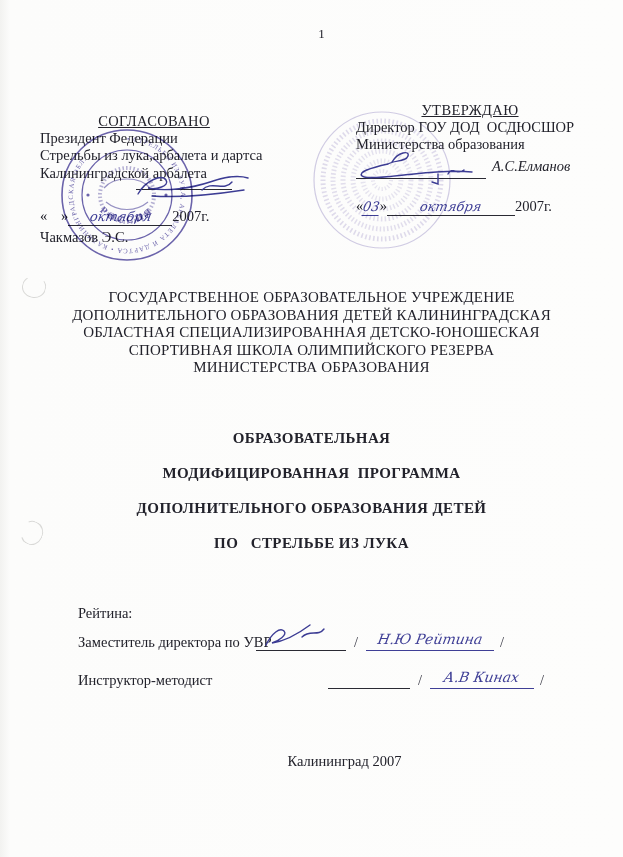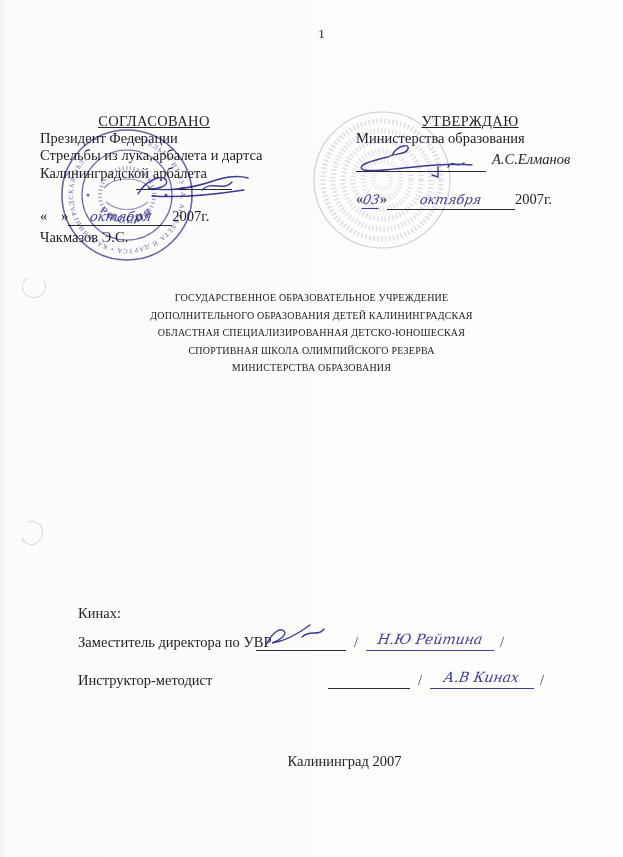--- a/index.html
+++ b/index.html
@@ -7,41 +7,41 @@
     position:relative;width:623px;height:857px;margin:0 auto;
     background:linear-gradient(90deg,#f2f2f0 0px,#fcfcfb 10px,#fdfdfc 100%);
     font-family:"Liberation Serif", serif;color:#22222b;overflow:hidden;
   }
   .abs{position:absolute;}
   .pagenum{top:26px;left:0;width:644px;text-align:center;font-size:13px;letter-spacing:1px;}
   
   .appr{font-size:14.5px;line-height:17.2px;}
   .appr .ttl{text-align:center;letter-spacing:.4px;text-decoration:underline;}
   .appr-left{top:113px;left:40px;width:228px;}
-  .appr-right{top:113px;left:356px;width:228px;}
+  .appr-right{top:102px;left:356px;width:228px;}
   .pre{white-space:pre;}
   .ul{display:inline-block;border-bottom:1px solid #2a2a33;}
   .hand{
     display:inline-block;font-family:"DejaVu Serif", serif;font-style:italic;
     color:#3f3f96;transform:skewX(-10deg);
   }
   .sig-svg{position:absolute;pointer-events:none;}
   .sig-svg path{stroke:#3c3c94;stroke-width:1.4;fill:none;stroke-linecap:round;}
   .dateline{display:flex;align-items:baseline;}
   
   .stamp{position:absolute;mix-blend-mode:multiply;pointer-events:none;}
   .stamp-left{top:124px;left:56px;opacity:.88;}
   .stamp-right{top:106px;left:308px;opacity:.8;}
   
   .hole{position:absolute;width:22px;height:20px;border:1.5px solid #d9d9d7;
     border-radius:50% 45% 50% 48%;background:transparent;}
   .hole1{left:22px;top:276px;transform:rotate(12deg);border-top-color:transparent;}
   .hole2{left:20px;top:522px;transform:rotate(-65deg);border-top-color:transparent;}
   
-  .inst{top:289px;left:0;width:623px;text-align:center;font-size:10px;line-height:17.6px;letter-spacing:.2px;}
+  .inst{top:289px;left:0;width:623px;text-align:center;font-size:15px;line-height:17.6px;letter-spacing:.2px;}
   
   .prog{top:421px;left:0;width:623px;text-align:center;font-weight:bold;font-size:15px;line-height:35px;letter-spacing:.4px;}
   
   .authors-heading{top:605px;left:78px;font-size:14.5px;}
   .author-row{left:0;top:0;width:623px;height:26px;font-size:14.5px;}
   .footer{top:753px;left:0;width:623px;text-align:center;font-size:14.5px;padding-left:33px;}
   .role{position:absolute;left:78px;top:3px;}
   .slash{position:absolute;top:3px;color:#3a3a46;}
   .name-ul{position:absolute;top:0;height:19px;text-align:center;
     border-bottom:1px solid #3f3f96;font-size:14px;}
@@ -73,20 +73,21 @@
       <span>«</span>
         <span class="hand">&nbsp;&nbsp;&nbsp;</span>
         <span>»</span>
       <span class="ul" style="width:104px;text-align:center;"><span class="hand" style="font-size:13px;">октября</span></span>
       <span>2007г.</span>
     </div>
   </div>
 
   <div class="abs appr appr-right">
     <div class="ttl">УТВЕРЖДАЮ</div>
+    <div class="pre">Директор ГОУ ДОД  ОСДЮСШОР</div>
     <div>Министерства образования</div>
     <div style="position:relative;height:38px;">
       <span class="abs blank-ul" style="left:0;top:5px;width:130px;"></span>
       <svg class="sig-svg" style="left:-4px;top:-8px;" width="140" height="42" viewBox="0 0 140 42">
         <path d="M40 16 C46 6 58 4 56 10 C54 16 42 14 36 18 C18 22 6 26 10 30 C14 34 40 30 62 28 C80 26 100 24 120 26 M96 28 C100 20 106 30 112 24 M86 28 L86 38 L80 36"></path>
       </svg>
       <span class="abs" style="left:136px;top:4px;font-style:italic;">А.С.Елманов</span>
     </div>
     <div class="dateline" style="margin-top:6px;">
       <span>«</span>
@@ -131,22 +132,28 @@
   </svg>
 
   <div class="abs inst">
     <div>ГОСУДАРСТВЕННОЕ ОБРАЗОВАТЕЛЬНОЕ УЧРЕЖДЕНИЕ</div>
     <div>ДОПОЛНИТЕЛЬНОГО ОБРАЗОВАНИЯ ДЕТЕЙ КАЛИНИНГРАДСКАЯ</div>
     <div>ОБЛАСТНАЯ СПЕЦИАЛИЗИРОВАННАЯ ДЕТСКО-ЮНОШЕСКАЯ</div>
     <div>СПОРТИВНАЯ ШКОЛА ОЛИМПИЙСКОГО РЕЗЕРВА</div>
     <div>МИНИСТЕРСТВА ОБРАЗОВАНИЯ</div>
   </div>
 
+  <div class="abs prog">
+    <div class="pre">ОБРАЗОВАТЕЛЬНАЯ</div>
+    <div class="pre">МОДИФИЦИРОВАННАЯ  ПРОГРАММА</div>
+    <div class="pre">ДОПОЛНИТЕЛЬНОГО ОБРАЗОВАНИЯ ДЕТЕЙ</div>
+    <div class="pre">ПО   СТРЕЛЬБЕ ИЗ ЛУКА</div>
+  </div>
 
-  <div class="abs authors-heading">Кинах:</div>
+  <div class="abs authors-heading">Рейтина:</div>
 
   <div class="abs author-row" style="top:631px;">
     <span class="role">Заместитель директора по УВР</span>
     <span class="blank-ul" style="left:256px;width:90px;"></span>
     <svg class="sig-svg" style="left:258px;top:-10px;" width="78" height="30" viewBox="0 0 78 30">
       <path d="M8 24 C14 12 22 6 26 10 C30 14 20 20 14 22 C28 20 44 10 52 4 M44 16 C52 8 60 16 66 8"></path>
     </svg>
     <span class="slash" style="left:354px;">/</span>
     <span class="name-ul" style="left:366px;width:128px;"><span class="hand">Н.Ю Рейтина</span></span>
     <span class="slash" style="left:500px;">/</span>

